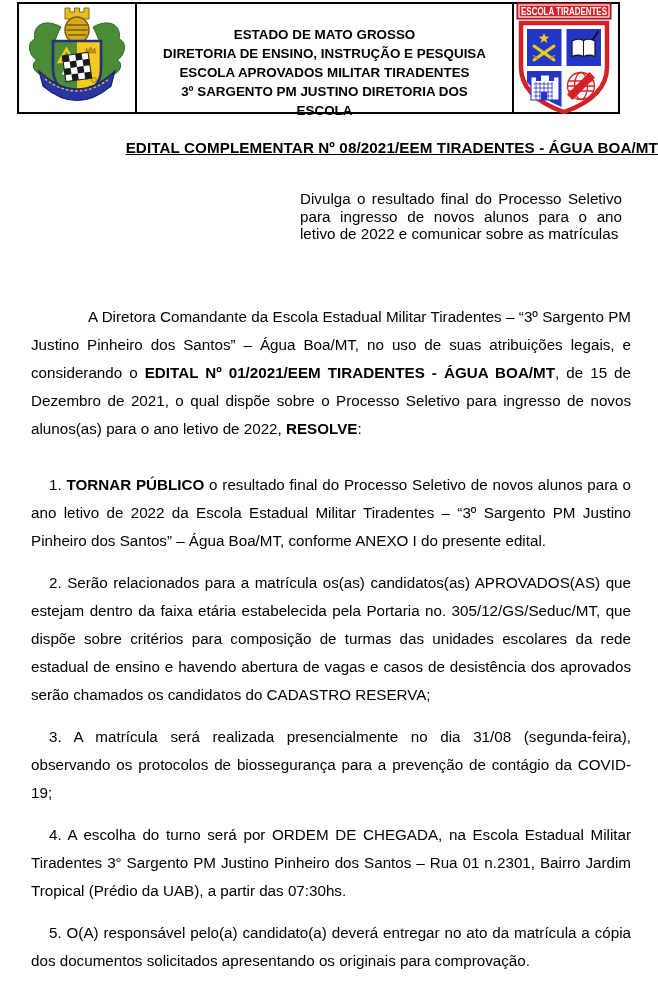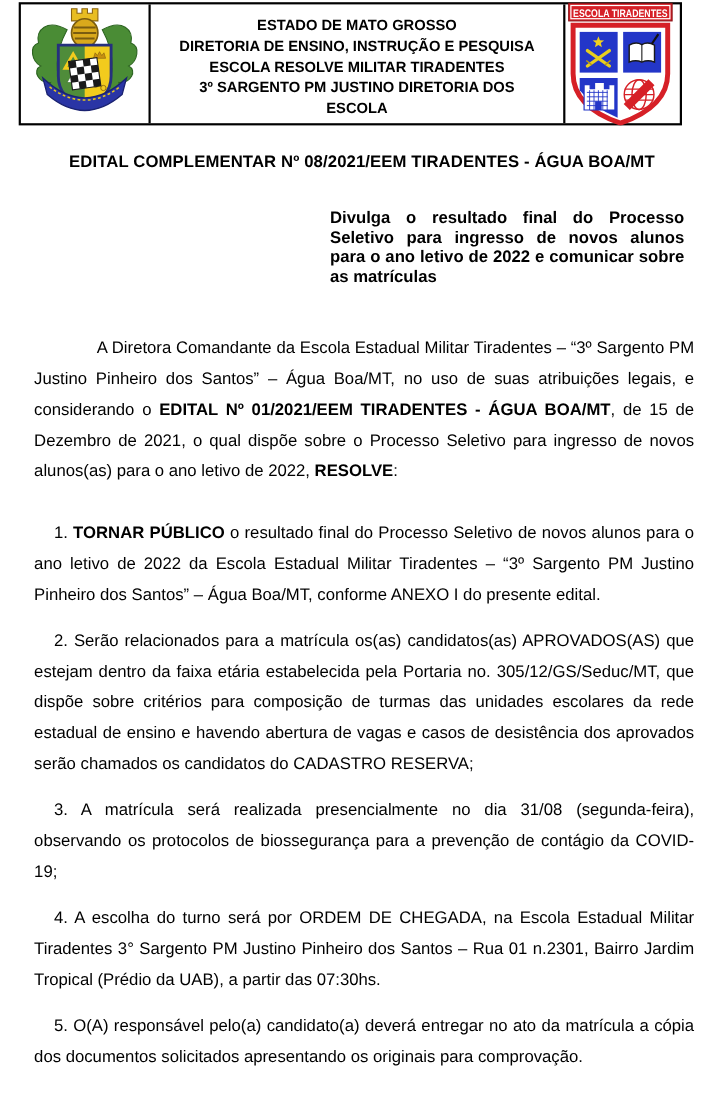--- a/index.html
+++ b/index.html
@@ -6,32 +6,32 @@
   .page{
     position:relative;width:658px;height:1000px;background:#ffffff;
     font-family:"Liberation Sans", sans-serif;color:#000;overflow:hidden;
   }
   .letterhead{
     position:absolute;top:2px;left:17px;width:603px;height:112px;
     border:2px solid #000;box-sizing:border-box;display:flex;align-items:stretch;background:#fff;
   }
   .lh-left{width:118px;border-right:2px solid #000;box-sizing:border-box;
     display:flex;align-items:center;justify-content:center;}
-  .lh-center{flex:1;padding-top:9px;text-align:center;font-weight:bold;
+  .lh-center{flex:1;padding-top:21px;text-align:center;font-weight:bold;
     font-size:13.4px;line-height:19px;}
   .lh-center div{white-space:nowrap;}
   .lh-right{width:106px;border-left:2px solid #000;box-sizing:border-box;
     display:flex;align-items:center;justify-content:flex-start;}
   .doc-title{
-    position:absolute;top:139px;left:0;width:658px;text-align:center;
-    font-size:15.2px;font-weight:bold;letter-spacing:.1px;
+    position:absolute;top:139px;left:0;width:658px;text-align:right;
+    font-size:15.2px;font-weight:bold;text-decoration:underline;letter-spacing:.1px;
   }
   .summary{
     position:absolute;top:190px;left:300px;width:322px;
-    font-size:15.2px;font-weight:bold;line-height:17.6px;text-align:justify;
+    font-size:15.2px;font-weight:normal;line-height:17.6px;text-align:justify;
   }
   .doc-body{
     position:absolute;top:289px;left:17px;width:628px;
     font-size:15.2px;line-height:28px;text-align:justify;
   }
   .doc-body p{margin:14px;}
   .p-preamble{text-indent:57px;margin-bottom:28px !important;}
   .p-item{text-indent:18px;}
   .rb{font-weight:bold;}
   .ru{}
@@ -88,21 +88,21 @@
         <path d="M28,36 h48 v28 q0,20 -24,30 q-24,-10 -24,-30 Z" fill="none" stroke="#26307e" stroke-width="2.6"></path>
 
         <path d="M14,66 q38,36 76,0 l-4,15 q-34,29 -68,0 Z" fill="#2a35a5" stroke="#1a2270" stroke-width="1.2"></path>
         <path d="M20,74 q32,24 64,0" fill="none" stroke="#e8c81e" stroke-width="1.4" stroke-dasharray="2.5 2.2"></path>
       </svg>
     </div>
 
     <div class="lh-center">
       <div>ESTADO DE MATO GROSSO</div>
       <div>DIRETORIA DE ENSINO, INSTRUÇÃO E PESQUISA</div>
-      <div>ESCOLA RESOLVE MILITAR TIRADENTES</div>
+      <div>ESCOLA APROVADOS MILITAR TIRADENTES</div>
       <div>3º SARGENTO PM JUSTINO DIRETORIA DOS</div>
       <div>ESCOLA</div>
     </div>
 
     <div class="lh-right">
 
       <svg width="100" height="112" viewBox="0 0 100 112">
 
         <rect x="3" y="1" width="94" height="16" fill="#d62027" stroke="#8a1014" stroke-width="1"></rect>
         <rect x="5" y="3" width="90" height="12" fill="none" stroke="#ffffff" stroke-width="1.1"></rect>

